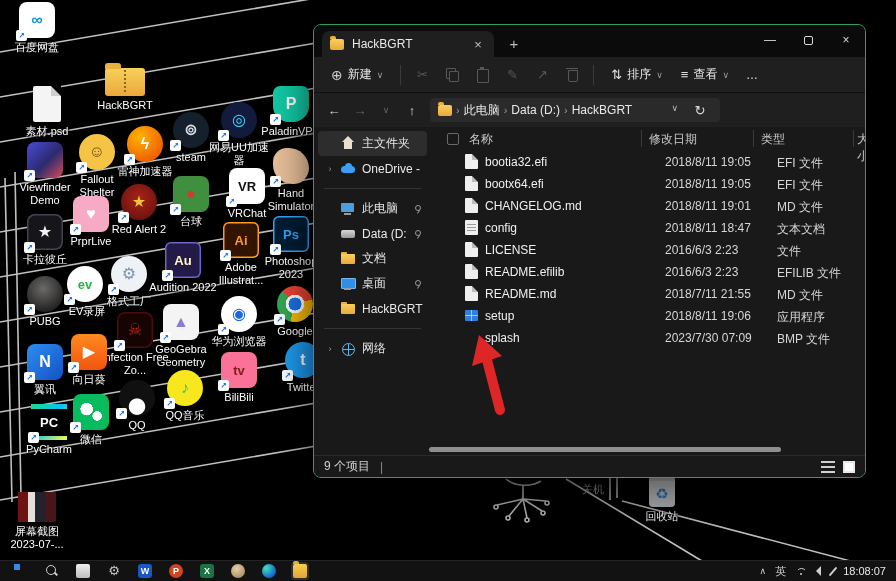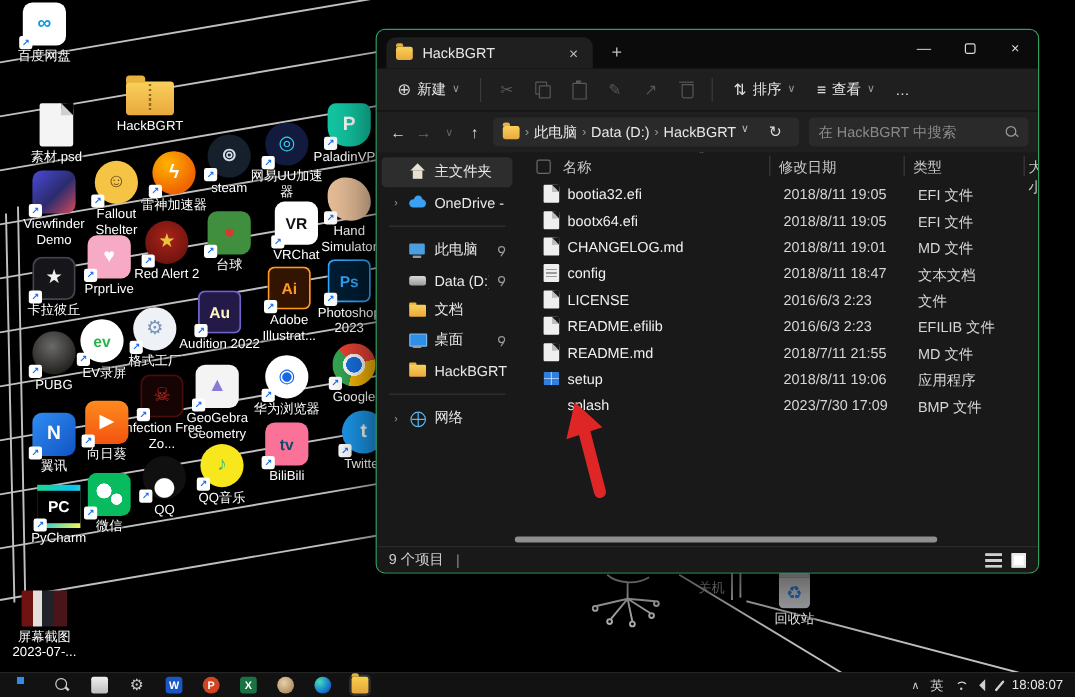--- a/index.html
+++ b/index.html
@@ -121,21 +121,21 @@
 
   .pane { flex:1; position:relative; overflow:hidden; }
   .lheader { position:relative; height:24px; font-size:12px; color:#c9c9c9; }
   .lheader .cbox { position:absolute; left:16px; top:6px; width:12px; height:12px; border:1px solid #6a6a6a; border-radius:2px; }
   .hname { position:absolute; left:38px; top:4px; }
   .hcaret { position:absolute; left:152px; top:-2px; color:#aaa; font-size:10px; }
   .hdate { position:absolute; left:218px; top:4px; }
   .htype { position:absolute; left:330px; top:4px; }
   .hsize { position:absolute; left:426px; top:4px; }
   .vsep { position:absolute; top:3px; width:1px; height:17px; background:#3a3a3a; }
-  .rows { position:absolute; left:4px; right:0; top:24px; }
+  .rows { position:absolute; left:16px; right:0; top:24px; }
   .frow { position:relative; height:22px; font-size:12px; }
   .fname { position:absolute; left:38px; top:4px; color:#f0f0f0; }
   .fdate { position:absolute; left:218px; top:4px; color:#d6d6d6; }
   .ftype { position:absolute; left:330px; top:4px; color:#d6d6d6; }
   .fi { position:absolute; left:18px; top:3px; width:13px; height:15px; }
   .fi-page { background:#efefef; border-radius:1px; }
   .fi-page:after { content:""; position:absolute; top:0; right:0; border:3px solid; border-color:#191919 #191919 #bdbdbd #bdbdbd; }
   .fi-text { background:#efefef; border-radius:1px; }
   .fi-text:before { content:""; position:absolute; left:2px; right:2px; top:4px; height:8px;
      background:repeating-linear-gradient(#9a9a9a 0 1px, transparent 1px 3px); }
@@ -419,21 +419,21 @@
   </div>
       <div class="dicon" style="left: 150px; top: 370px;">
     <div class="art shape-circle" style="background: rgb(248, 231, 28);">
       <span class="glyph" style="color: rgb(49, 194, 124);">♪</span>
       <span class="badge" style="display: block;">↗</span>
     </div>
     <div class="dlabel">QQ音乐</div>
   </div>
       <div class="dicon" style="left: 204px; top: 352px;">
     <div class="art shape-rounded" style="background: rgb(251, 114, 153);">
-      <span class="glyph" style="color: #0c4a6e; font-size: 13px;">tv</span>
+      <span class="glyph" style="color: #7f1d1d; font-size: 13px;">tv</span>
       <span class="badge" style="display: block;">↗</span>
     </div>
     <div class="dlabel">BiliBili</div>
   </div>
       <div class="dicon" style="left: 268px; top: 342px;">
     <div class="art shape-circle" style="background: rgb(29, 155, 240);">
       <span class="glyph" style="color: rgb(255, 255, 255);">t</span>
       <span class="badge" style="display: block;">↗</span>
     </div>
     <div class="dlabel">Twitter</div>
@@ -526,24 +526,20 @@
             <span class="sp">›</span>
             <span class="crumb">Data (D:)</span>
             <span class="sp">›</span>
             <span class="crumb">HackBGRT</span>
           </span>
         <span class="crumb-tail">
           <span style="font-size:9px;">∨</span>
           <span class="refresh">↻</span>
         </span>
       </div>
-      <div class="searchbox">
-        <input placeholder="在 HackBGRT 中搜索" style="">
-        <span class="mag"></span>
-      </div>
     </div>
 
     <div class="wbody">
       <div class="sidebar" id="sidebar">
           <div class="srow sel">
     <span class="schev"></span>
     <span class="si si-home"></span>
     <span class="slabel">主文件夹</span>
 
   </div>
@@ -649,21 +645,21 @@
   </div>
             <div class="frow">
     <span class="fi fi-app"></span>
     <span class="fname">setup</span>
     <span class="fdate">2018/8/11 19:06</span>
     <span class="ftype">应用程序</span>
   </div>
             <div class="frow">
     <span class="fi fi-image"></span>
     <span class="fname">splash</span>
-    <span class="fdate">2023/7/30 17:09</span>
+    <span class="fdate">2023/7/30 07:09</span>
     <span class="ftype">BMP 文件</span>
   </div>
           </div>
       </div>
       <div class="hscroll"></div>
     </div>
 
     <div class="statusbar">
       <span>9 个项目</span>
       <span class="div">|</span>

